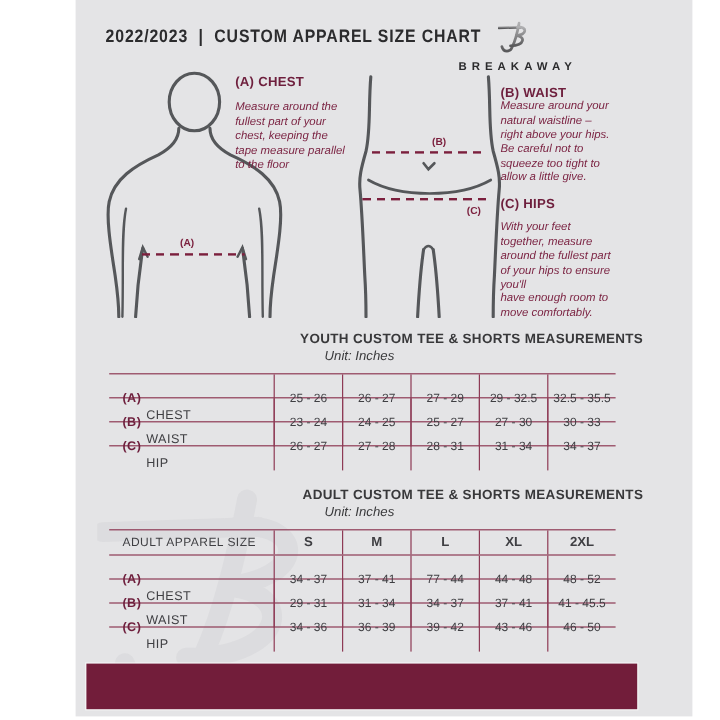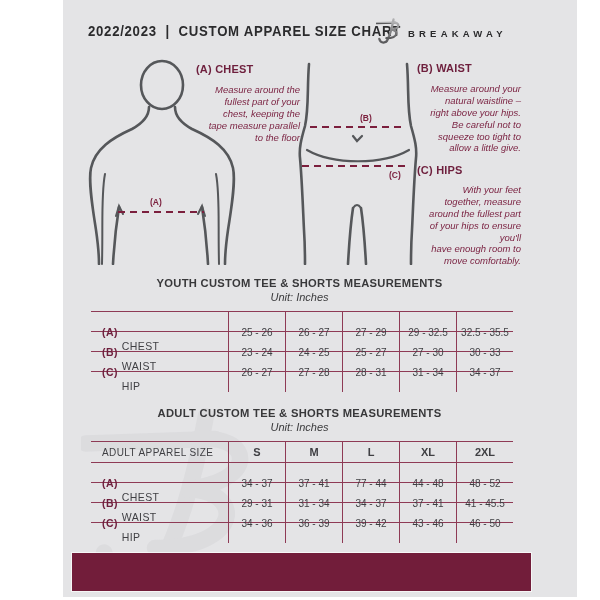--- a/index.html
+++ b/index.html
@@ -3,37 +3,37 @@
 <meta charset="utf-8">
 <style>
   html,body{margin:0;padding:0;}
   body{width:600px;height:600px;font-family:"Liberation Sans","DejaVu Sans",sans-serif;}
   .page{position:relative;width:600px;height:600px;background:#ffffff;overflow:hidden;}
   .doc{position:absolute;left:63px;top:0;width:514px;height:597px;background:#e4e4e6;overflow:hidden;}
 
   
   .title{position:absolute;left:25px;top:22px;color:#2b2b2d;font-weight:bold;font-size:15px;
          letter-spacing:.8px;white-space:pre;transform:scaleX(.88);transform-origin:left center;}
-  .brand-group{position:absolute;left:313px;top:16px;display:flex;align-items:center;}
+  .brand-group{position:absolute;left:313px;top:16px;display:flex;align-items:center;flex-direction:column;}
   .logo-sm{width:26px;height:30px;}
   .brand-name{margin-left:6px;margin-top:4px;color:#2b2b2d;font-weight:bold;font-size:9.5px;letter-spacing:4.2px;}
 
   
   .watermark{position:absolute;left:18px;top:398px;width:185px;height:200px;opacity:.55;z-index:0;}
 
   
   .fig{position:absolute;z-index:1;}
   .mh{position:absolute;z-index:2;font-size:11px;font-weight:bold;color:#6e1f3d;letter-spacing:.2px;}
-  .mp{position:absolute;z-index:2;font-size:9.5px;font-style:italic;color:#7c2544;line-height:1.25;white-space:pre-line;text-align:right;}
+  .mp{position:absolute;z-index:2;font-size:9.5px;font-style:italic;color:#7c2544;line-height:1.25;white-space:pre-line;}
   .dash{position:absolute;z-index:2;height:2px;
         background:repeating-linear-gradient(90deg,#7b1f3d 0 7px,transparent 7px 12px);}
   .marker{position:absolute;z-index:2;font-size:8.5px;font-weight:bold;color:#7b1f3d;}
 
   
-  .sec-title{position:absolute;left:0;width:473px;text-align:center;z-index:1;
+  .sec-title{position:absolute;left:0;width:473px;text-align:right;z-index:1;
              font-size:11.2px;font-weight:bold;color:#38383a;letter-spacing:.3px;}
   .sec-unit{position:absolute;left:0;width:473px;text-align:center;z-index:1;
             font-size:11px;font-style:italic;color:#3a3a3c;}
   .size-table{position:absolute;left:28px;width:422px;border-bottom:1.5px solid #8e3a55;z-index:1;}
   .t-row{display:grid;grid-template-columns:137px repeat(5,1fr);border-top:1.5px solid #8e3a55;height:19px;}
   .t-row.t-head{height:20px;}
   .cell{display:flex;align-items:center;font-size:10px;color:#3f3f43;}
   .cell.first{padding-left:11px;letter-spacing:.4px;}
   .cell.col{justify-content:center;border-left:1.5px solid #8e3a55;text-align:center;}
   .t-head .cell.col{font-weight:bold;font-size:11px;}
@@ -105,21 +105,21 @@
     <div class="dash" style="left:239px;top:165px;width:105px"></div>
     <div class="marker" style="left:326px;top:170px">(C)</div>
 
     <div class="mh" style="left:133px;top:63px">(A) CHEST</div>
     <div class="mp" style="left:133px;top:84px;width:104px">Measure around the
 fullest part of your
 chest, keeping the
 tape measure parallel
 to the floor</div>
 
-    <div class="mh" style="left:354px;top:62px">(B) WAIST</div>
+    <div class="mh" style="left:354px;top:72px">(B) WAIST</div>
     <div class="mp" style="left:354px;top:83px;width:104px">Measure around your
 natural waistline –
 right above your hips.
 Be careful not to
 squeeze too tight to
 allow a little give.</div>
 
     <div class="mh" style="left:354px;top:164px">(C) HIPS</div>
     <div class="mp" style="left:354px;top:184px;width:104px">With your feet
 together, measure

